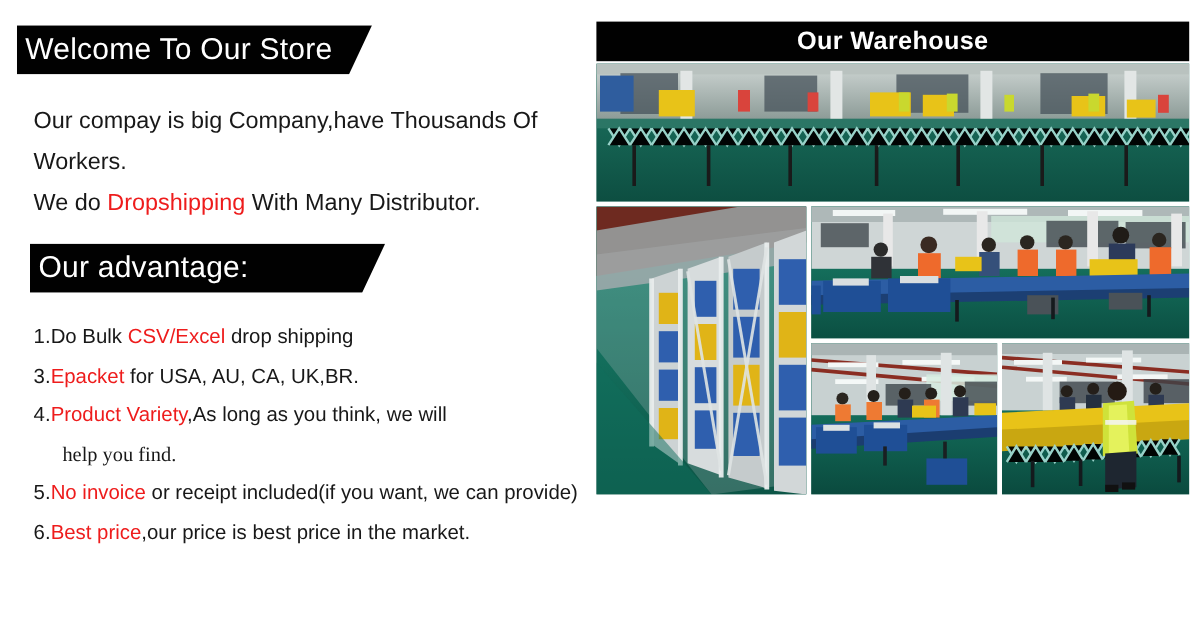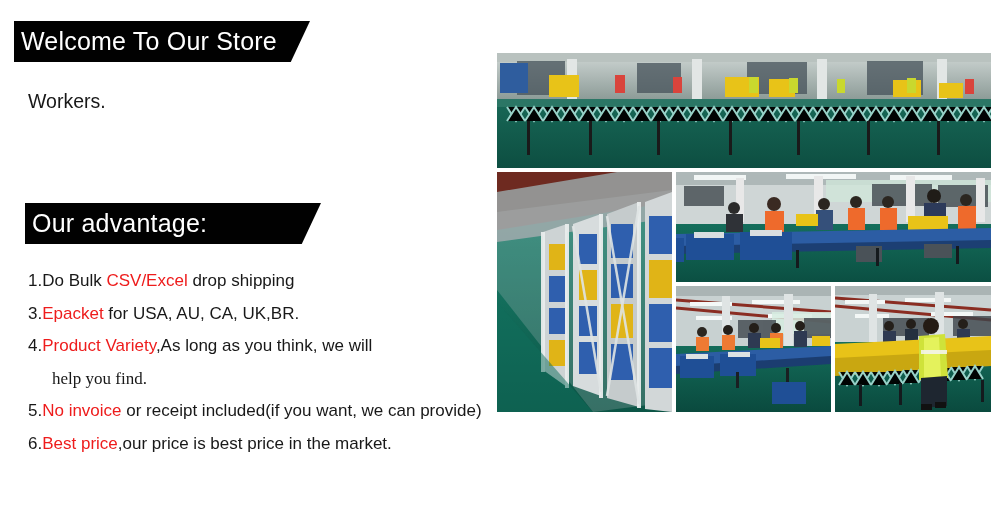--- a/index.html
+++ b/index.html
@@ -86,21 +86,25 @@
 
 <div id="page">
 
   <div class="left-panel">
 
     <div class="banner" id="banner-welcome">
       <span class="banner-label">Welcome To Our Store</span>
     </div>
 
     <div class="intro">
+      <div class="intro-line">Our compay is big Company,have Thousands Of</div>
       <div class="intro-line">Workers.</div>
+      <div class="intro-line">
+        <span>We do </span><span class="red">Dropshipping</span><span> With Many Distributor.</span>
+      </div>
     </div>
 
     <div class="banner" id="banner-advantage">
       <span class="banner-label">Our advantage:</span>
     </div>
 
     <div class="adv-list">
 
       <div class="adv-item">
         <span class="adv-num">1.</span><span>Do Bulk </span><span class="red">CSV/Excel</span><span> drop shipping</span>
@@ -122,20 +126,23 @@
 
       <div class="adv-item">
         <span class="adv-num">6.</span><span></span><span class="red">Best price</span><span>,our price is best price in the market.</span>
       </div>
 
     </div>
   </div>
 
   <div class="right-panel">
 
+    <div class="wh-banner">
+      <span class="wh-banner-label">Our Warehouse</span>
+    </div>
 
     <div class="photo" id="photo-top">
       <svg class="ph-svg" viewBox="0 0 494 115" preserveAspectRatio="none">
         <defs>
           <linearGradient id="flr1" x1="0" y1="0" x2="0" y2="1">
             <stop offset="0" stop-color="#1f7a66"></stop>
               <stop offset="1" stop-color="#0d4e41"></stop>
           </linearGradient>
           <linearGradient id="ceil1" x1="0" y1="0" x2="0" y2="1">
             <stop offset="0" stop-color="#cfd6d4"></stop>

